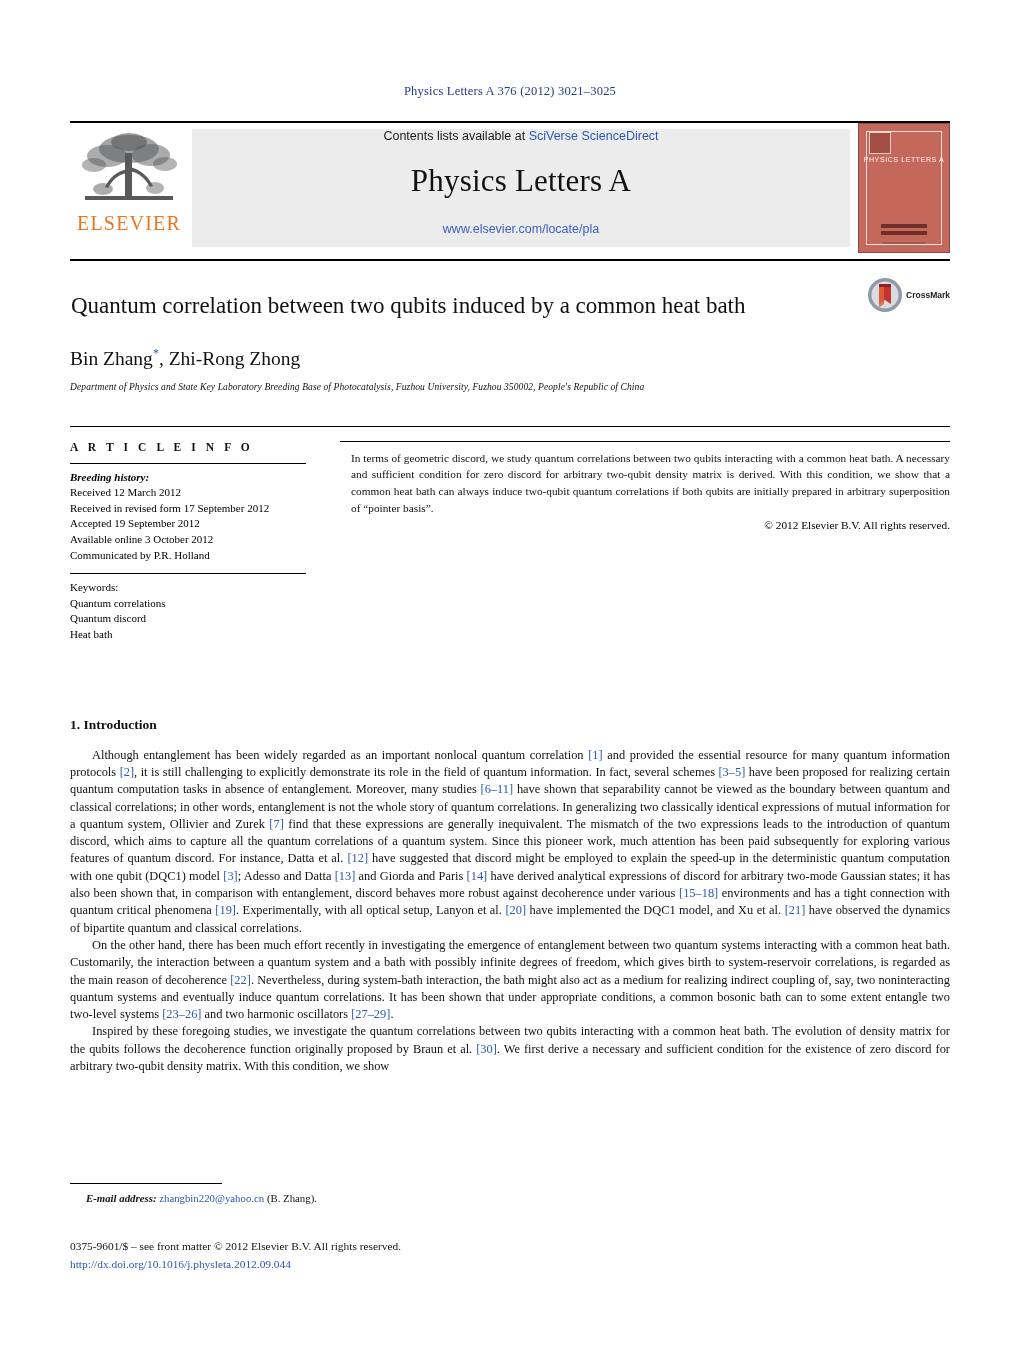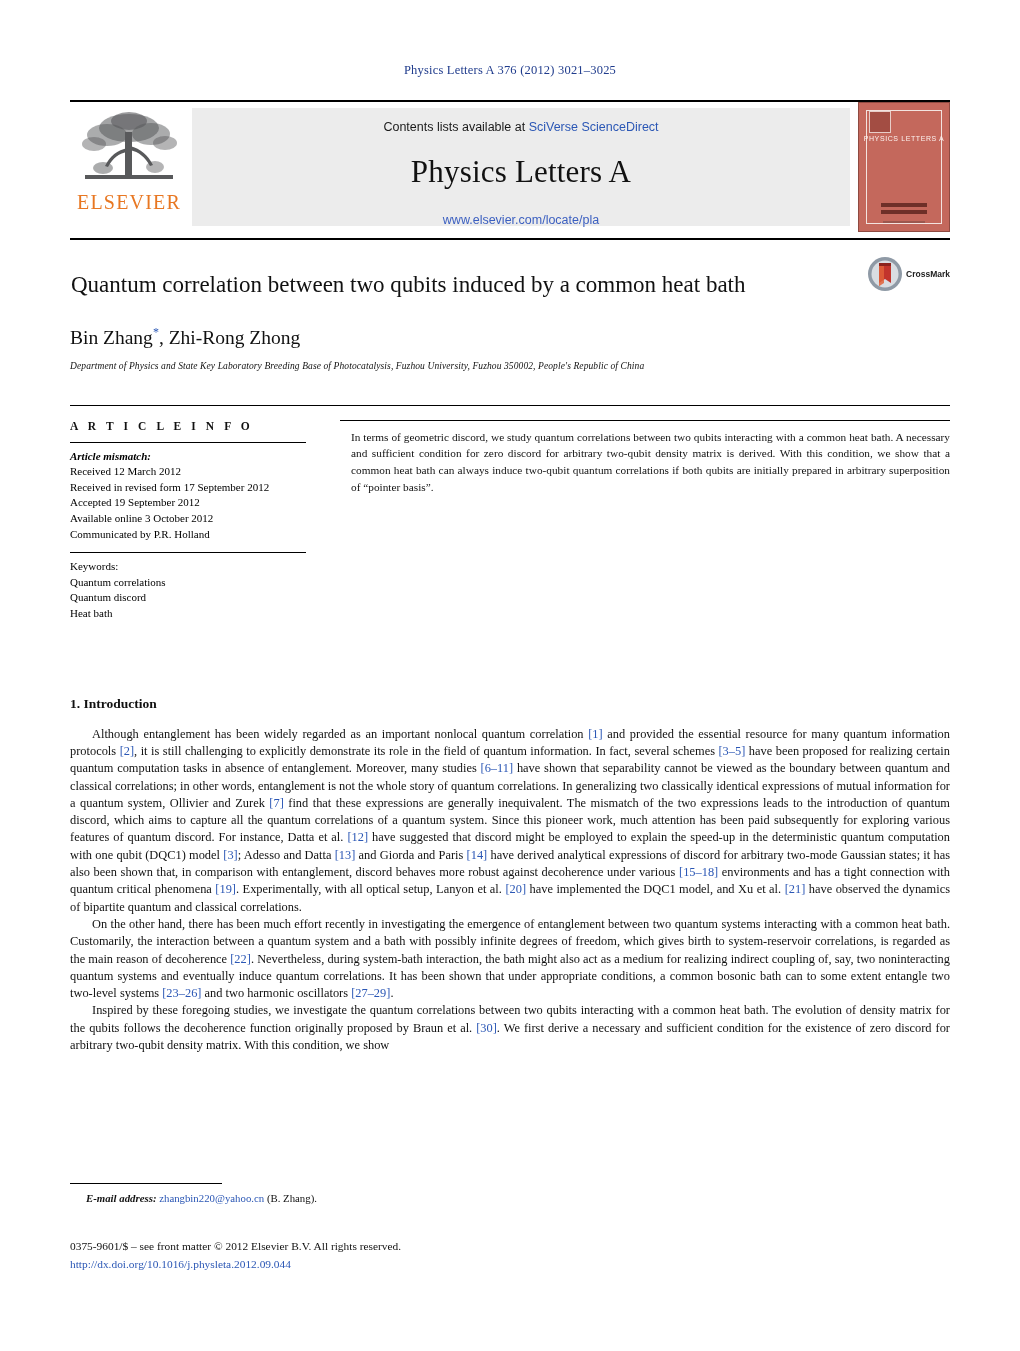--- a/index.html
+++ b/index.html
@@ -21,21 +21,21 @@
     height: 1351px;
     padding: 0;
   }
 
   
   .running-head {
     text-align: center;
     font-family: "Liberation Serif", serif;
     font-size: 12.5px;
     color: #1f3b8c;
-    padding-top: 63px;
+    padding-top: 84px;
     letter-spacing: 0.2px;
   }
 
   
   .masthead {
     margin: 22px 70px 0 70px;
     border-top: 2.5px solid #000;
     display: flex;
     align-items: stretch;
     height: 130px;
@@ -61,21 +61,20 @@
   }
   .masthead-band {
     flex: 1 1 auto;
     background: #ececec;
     margin: 6px 0 6px 4px;
     position: relative;
     display: flex;
     flex-direction: column;
     align-items: center;
     justify-content: flex-start;
-    padding-top: 12px;
     box-sizing: border-box;
   }
   .contents-line {
     font-family: "Liberation Sans", sans-serif;
     font-size: 12.5px;
     color: #1a1a1a;
   }
   .contents-line .sd-link { color: #2b57b5; }
   .journal-title {
     font-family: "Liberation Serif", serif;
@@ -338,39 +337,40 @@
 
     <div class="affiliation">Department of Physics and State Key Laboratory Breeding Base of Photocatalysis, Fuzhou University, Fuzhou 350002, People's Republic of China</div>
   </div>
 
   <div class="info-abstract">
 
     <div class="col-info">
       <div class="sec-head">A R T I C L E   I N F O</div>
       <div class="rule"></div>
       <div class="info-block">
-        <div class="lbl">Article mismatch:</div>
+        <div class="lbl">Breeding history:</div>
         <div>Received 12 March 2012</div>
         <div>Received in revised form 17 September 2012</div>
         <div>Accepted 19 September 2012</div>
         <div>Available online 3 October 2012</div>
         <div>Communicated by P.R. Holland</div>
         <div class="rule2"></div>
       </div>
       <div class="kw-block">
         <div class="lbl">Keywords:</div>
         <div>Quantum correlations</div>
         <div>Quantum discord</div>
         <div>Heat bath</div>
       </div>
     </div>
 
     <div class="col-abstract">
       <div class="rule"></div>
       <div class="abstract-text">In terms of geometric discord, we study quantum correlations between two qubits interacting with a common heat bath. A necessary and sufficient condition for zero discord for arbitrary two-qubit density matrix is derived. With this condition, we show that a common heat bath can always induce two-qubit quantum correlations if both qubits are initially prepared in arbitrary superposition of “pointer basis”.</div>
+      <div class="abstract-copy">© 2012 Elsevier B.V. All rights reserved.</div>
     </div>
   </div>
 
   <div class="body-area">
     <div class="h2">1. Introduction</div>
     <p class="body-par" id="par-0"><span>Although entanglement has been widely regarded as an important nonlocal quantum correlation </span><span class="cite">[1]</span><span> and provided the essential resource for many quantum information protocols </span><span class="cite">[2]</span><span>, it is still challenging to explicitly demonstrate its role in the field of quantum information. In fact, several schemes </span><span class="cite">[3–5]</span><span> have been proposed for realizing certain quantum computation tasks in absence of entanglement. Moreover, many studies </span><span class="cite">[6–11]</span><span> have shown that separability cannot be viewed as the boundary between quantum and classical correlations; in other words, entanglement is not the whole story of quantum correlations. In generalizing two classically identical expressions of mutual information for a quantum system, Ollivier and Zurek </span><span class="cite">[7]</span><span> find that these expressions are generally inequivalent. The mismatch of the two expressions leads to the introduction of quantum discord, which aims to capture all the quantum correlations of a quantum system. Since this pioneer work, much attention has been paid subsequently for exploring various features of quantum discord. For instance, Datta et al. </span><span class="cite">[12]</span><span> have suggested that discord might be employed to explain the speed-up in the deterministic quantum computation with one qubit (DQC1) model </span><span class="cite">[3]</span><span>; Adesso and Datta </span><span class="cite">[13]</span><span> and Giorda and Paris </span><span class="cite">[14]</span><span> have derived analytical expressions of discord for arbitrary two-mode Gaussian states; it has also been shown that, in comparison with entanglement, discord behaves more robust against decoherence under various </span><span class="cite">[15–18]</span><span> environments and has a tight connection with quantum critical phenomena </span><span class="cite">[19]</span><span>. Experimentally, with all optical setup, Lanyon et al. </span><span class="cite">[20]</span><span> have implemented the DQC1 model, and Xu et al. </span><span class="cite">[21]</span><span> have observed the dynamics of bipartite quantum and classical correlations.</span></p>
     <p class="body-par" id="par-1"><span>On the other hand, there has been much effort recently in investigating the emergence of entanglement between two quantum systems interacting with a common heat bath. Customarily, the interaction between a quantum system and a bath with possibly infinite degrees of freedom, which gives birth to system-reservoir correlations, is regarded as the main reason of decoherence </span><span class="cite">[22]</span><span>. Nevertheless, during system-bath interaction, the bath might also act as a medium for realizing indirect coupling of, say, two noninteracting quantum systems and eventually induce quantum correlations. It has been shown that under appropriate conditions, a common bosonic bath can to some extent entangle two two-level systems </span><span class="cite">[23–26]</span><span> and two harmonic oscillators </span><span class="cite">[27–29]</span><span>.</span></p>
     <p class="body-par" id="par-2"><span>Inspired by these foregoing studies, we investigate the quantum correlations between two qubits interacting with a common heat bath. The evolution of density matrix for the qubits follows the decoherence function originally proposed by Braun et al. </span><span class="cite">[30]</span><span>. We first derive a necessary and sufficient condition for the existence of zero discord for arbitrary two-qubit density matrix. With this condition, we show</span></p>
   </div>
 

